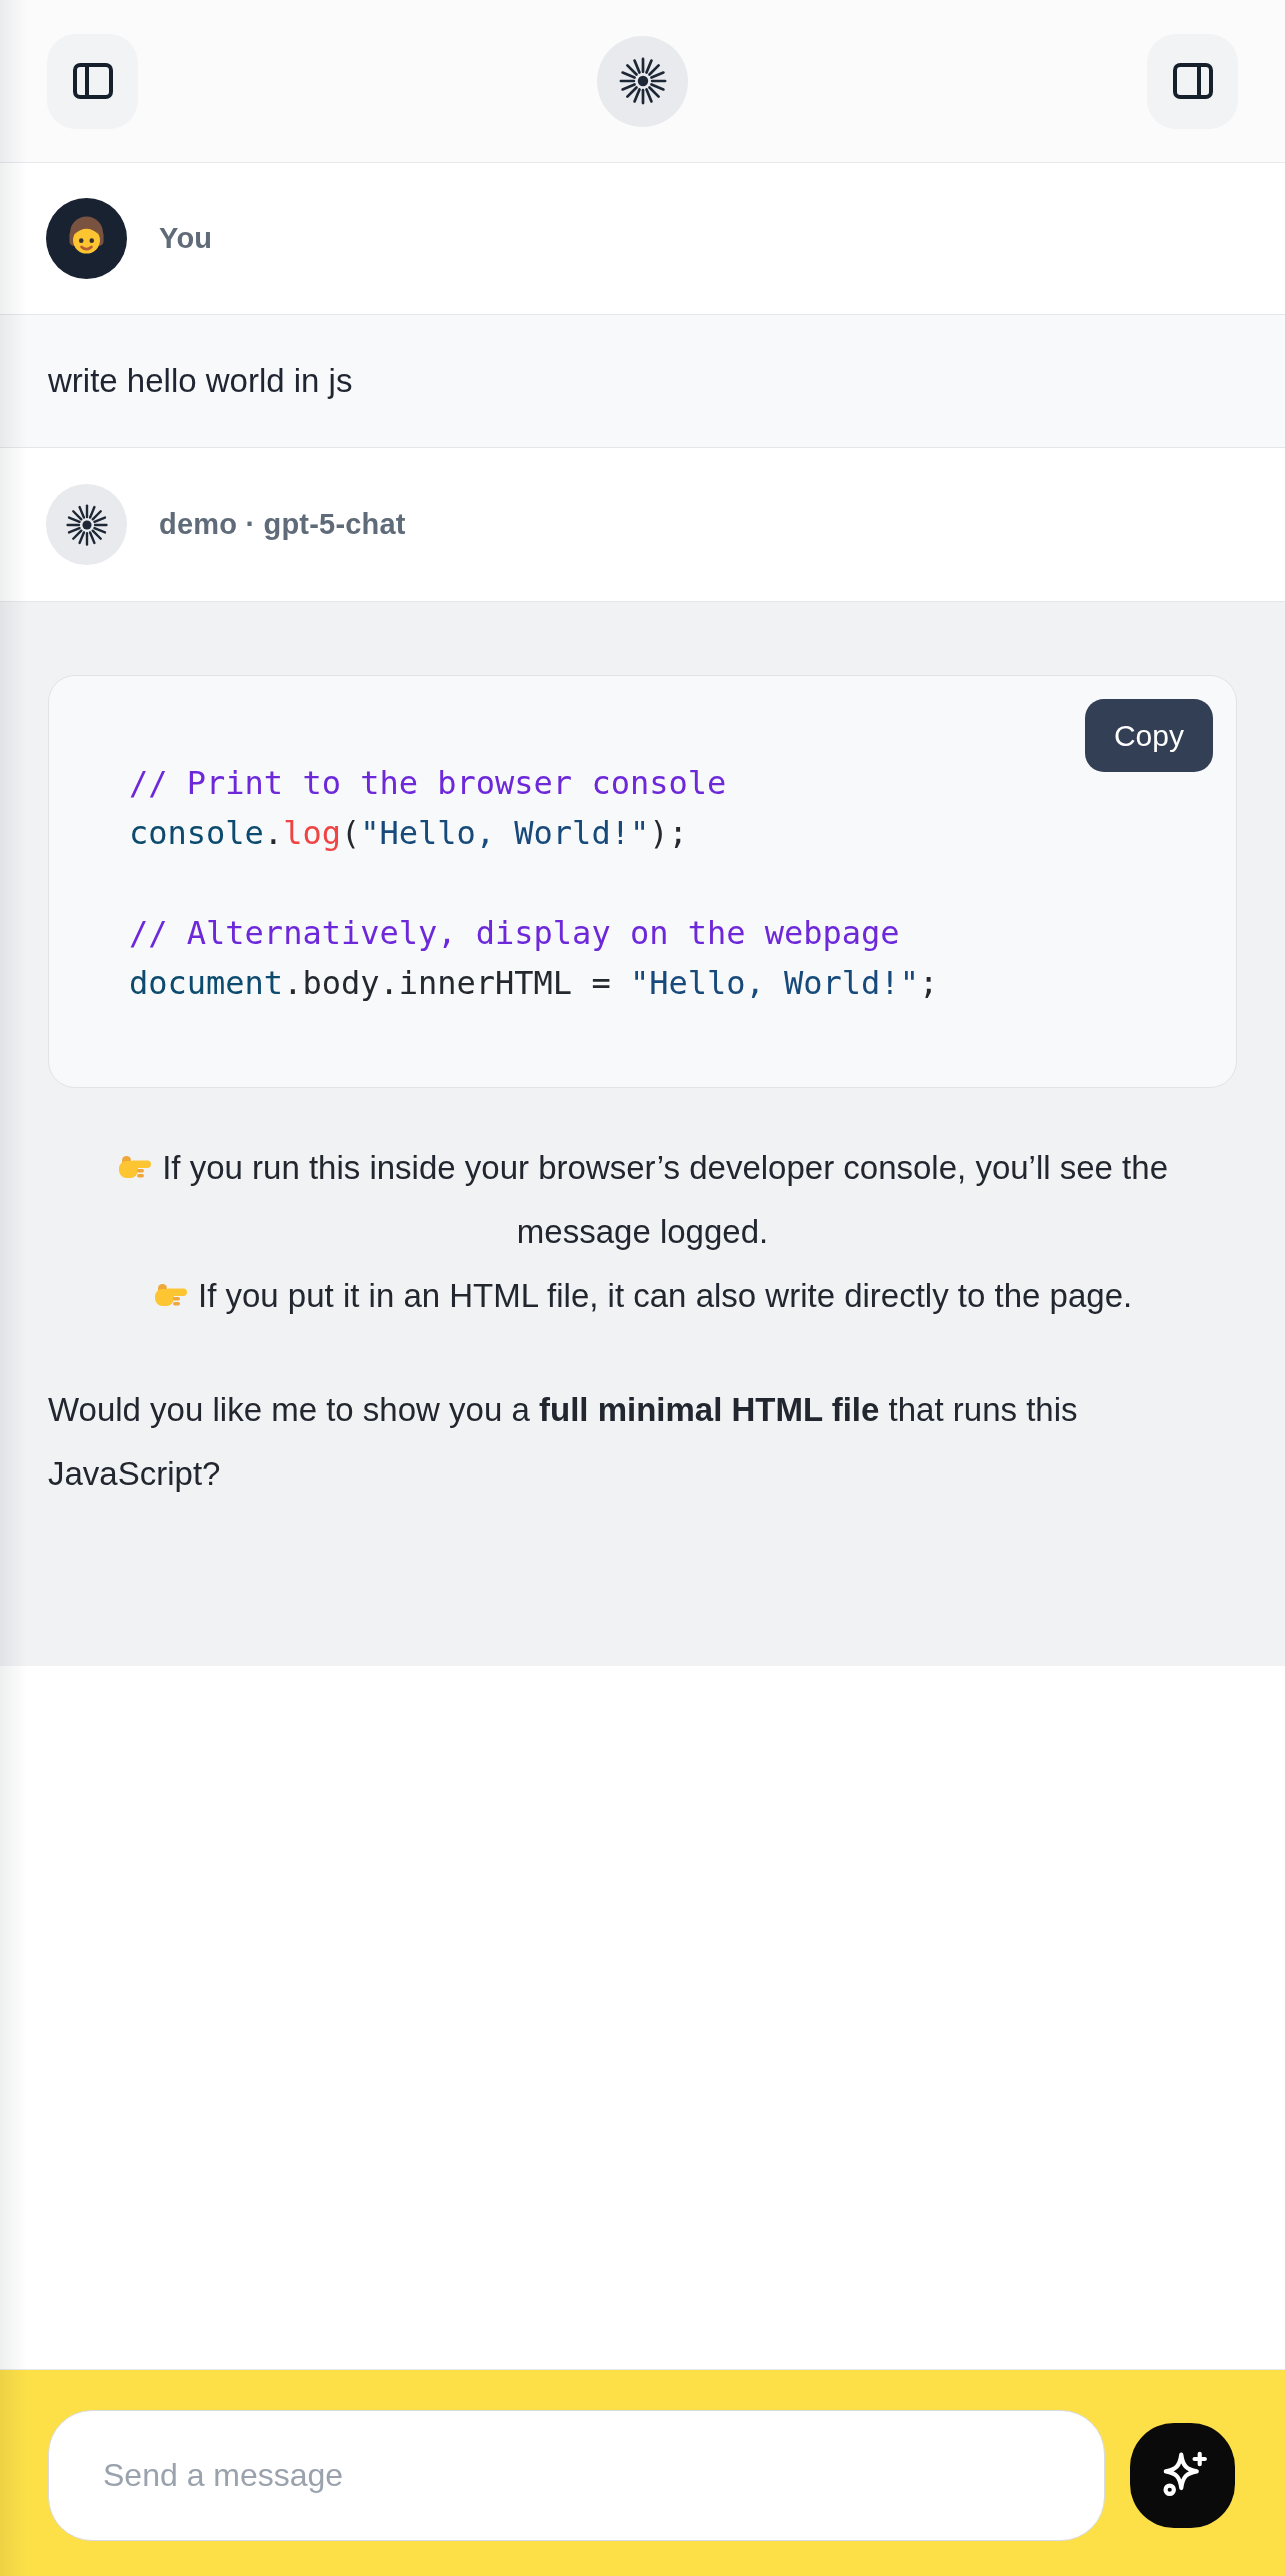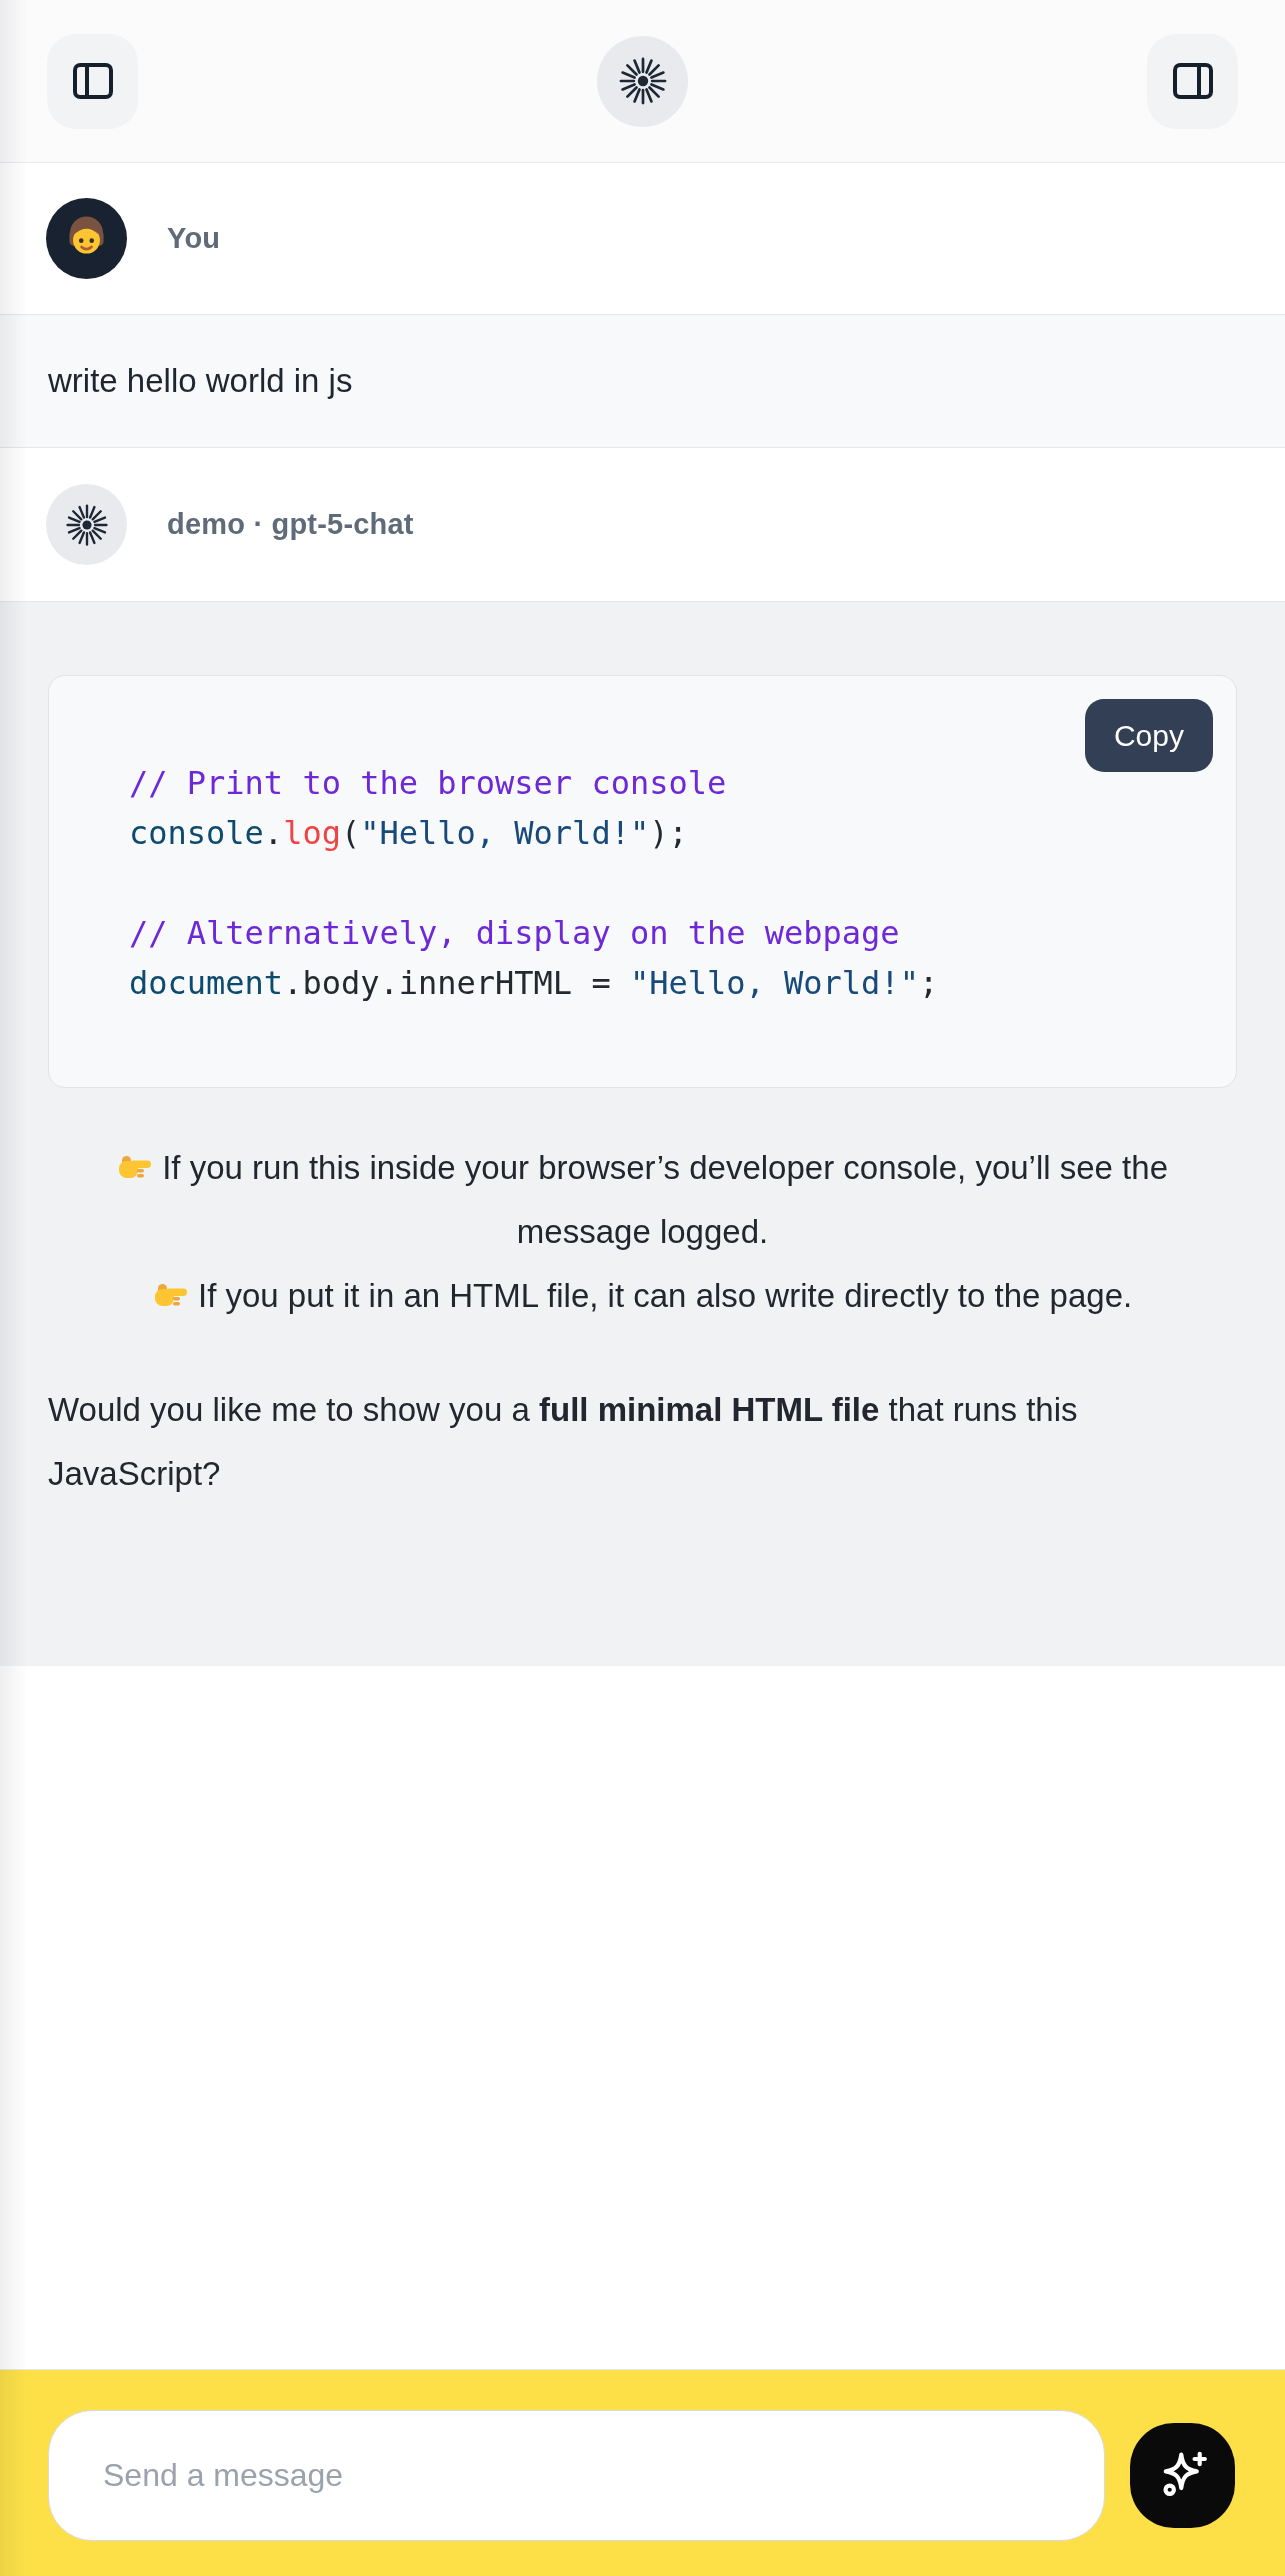--- a/index.html
+++ b/index.html
@@ -36,21 +36,21 @@
   .icon-btn svg { width: 48px; height: 48px; }
   .model-avatar {
     width: 91px; height: 91px; border-radius: 50%;
     background: #e8eaed;
     display: flex; align-items: center; justify-content: center;
   }
   .model-avatar svg { width: 50px; height: 50px; }
 
   
   .sender-row {
-    display: flex; align-items: center; gap: 40px;
+    display: flex; align-items: center; gap: 32px;
     padding-left: 46px; background: #ffffff;
   }
   .row-user { height: 151px; flex: 0 0 151px; }
   .row-assistant { height: 153px; flex: 0 0 153px; }
   .avatar {
     width: 81px; height: 81px; border-radius: 50%;
     display: flex; align-items: center; justify-content: center; flex: 0 0 81px;
   }
   .avatar-user { background: #192231; }
   .avatar-user svg { width: 59px; height: 59px; }
@@ -81,21 +81,21 @@
   .para-pointers { margin-top: 48px; text-align: center; }
   .para-closing { margin-top: 50px; }
   .inline-emoji { display: inline-block; width: 36px; height: 36px; vertical-align: -5.7px; }
 
   
   .code-card {
     position: relative;
     margin-top: 44px;
     background: #f8f9fb;
     border: 1.9px solid #e0e3e7;
-    border-radius: 17px;
+    border-radius: 27px;
     height: 413px;
   }
   .code-pre {
     font-family: "DejaVu Sans Mono", monospace;
     font-size: 32px; line-height: 50px;
     padding: 82px 29px 76px 80px;
     white-space: pre; overflow: hidden;
   }
   .code-line { height: 50px; }
   .tok-comment { color: #6d28d9; margin-top: 24px; }

